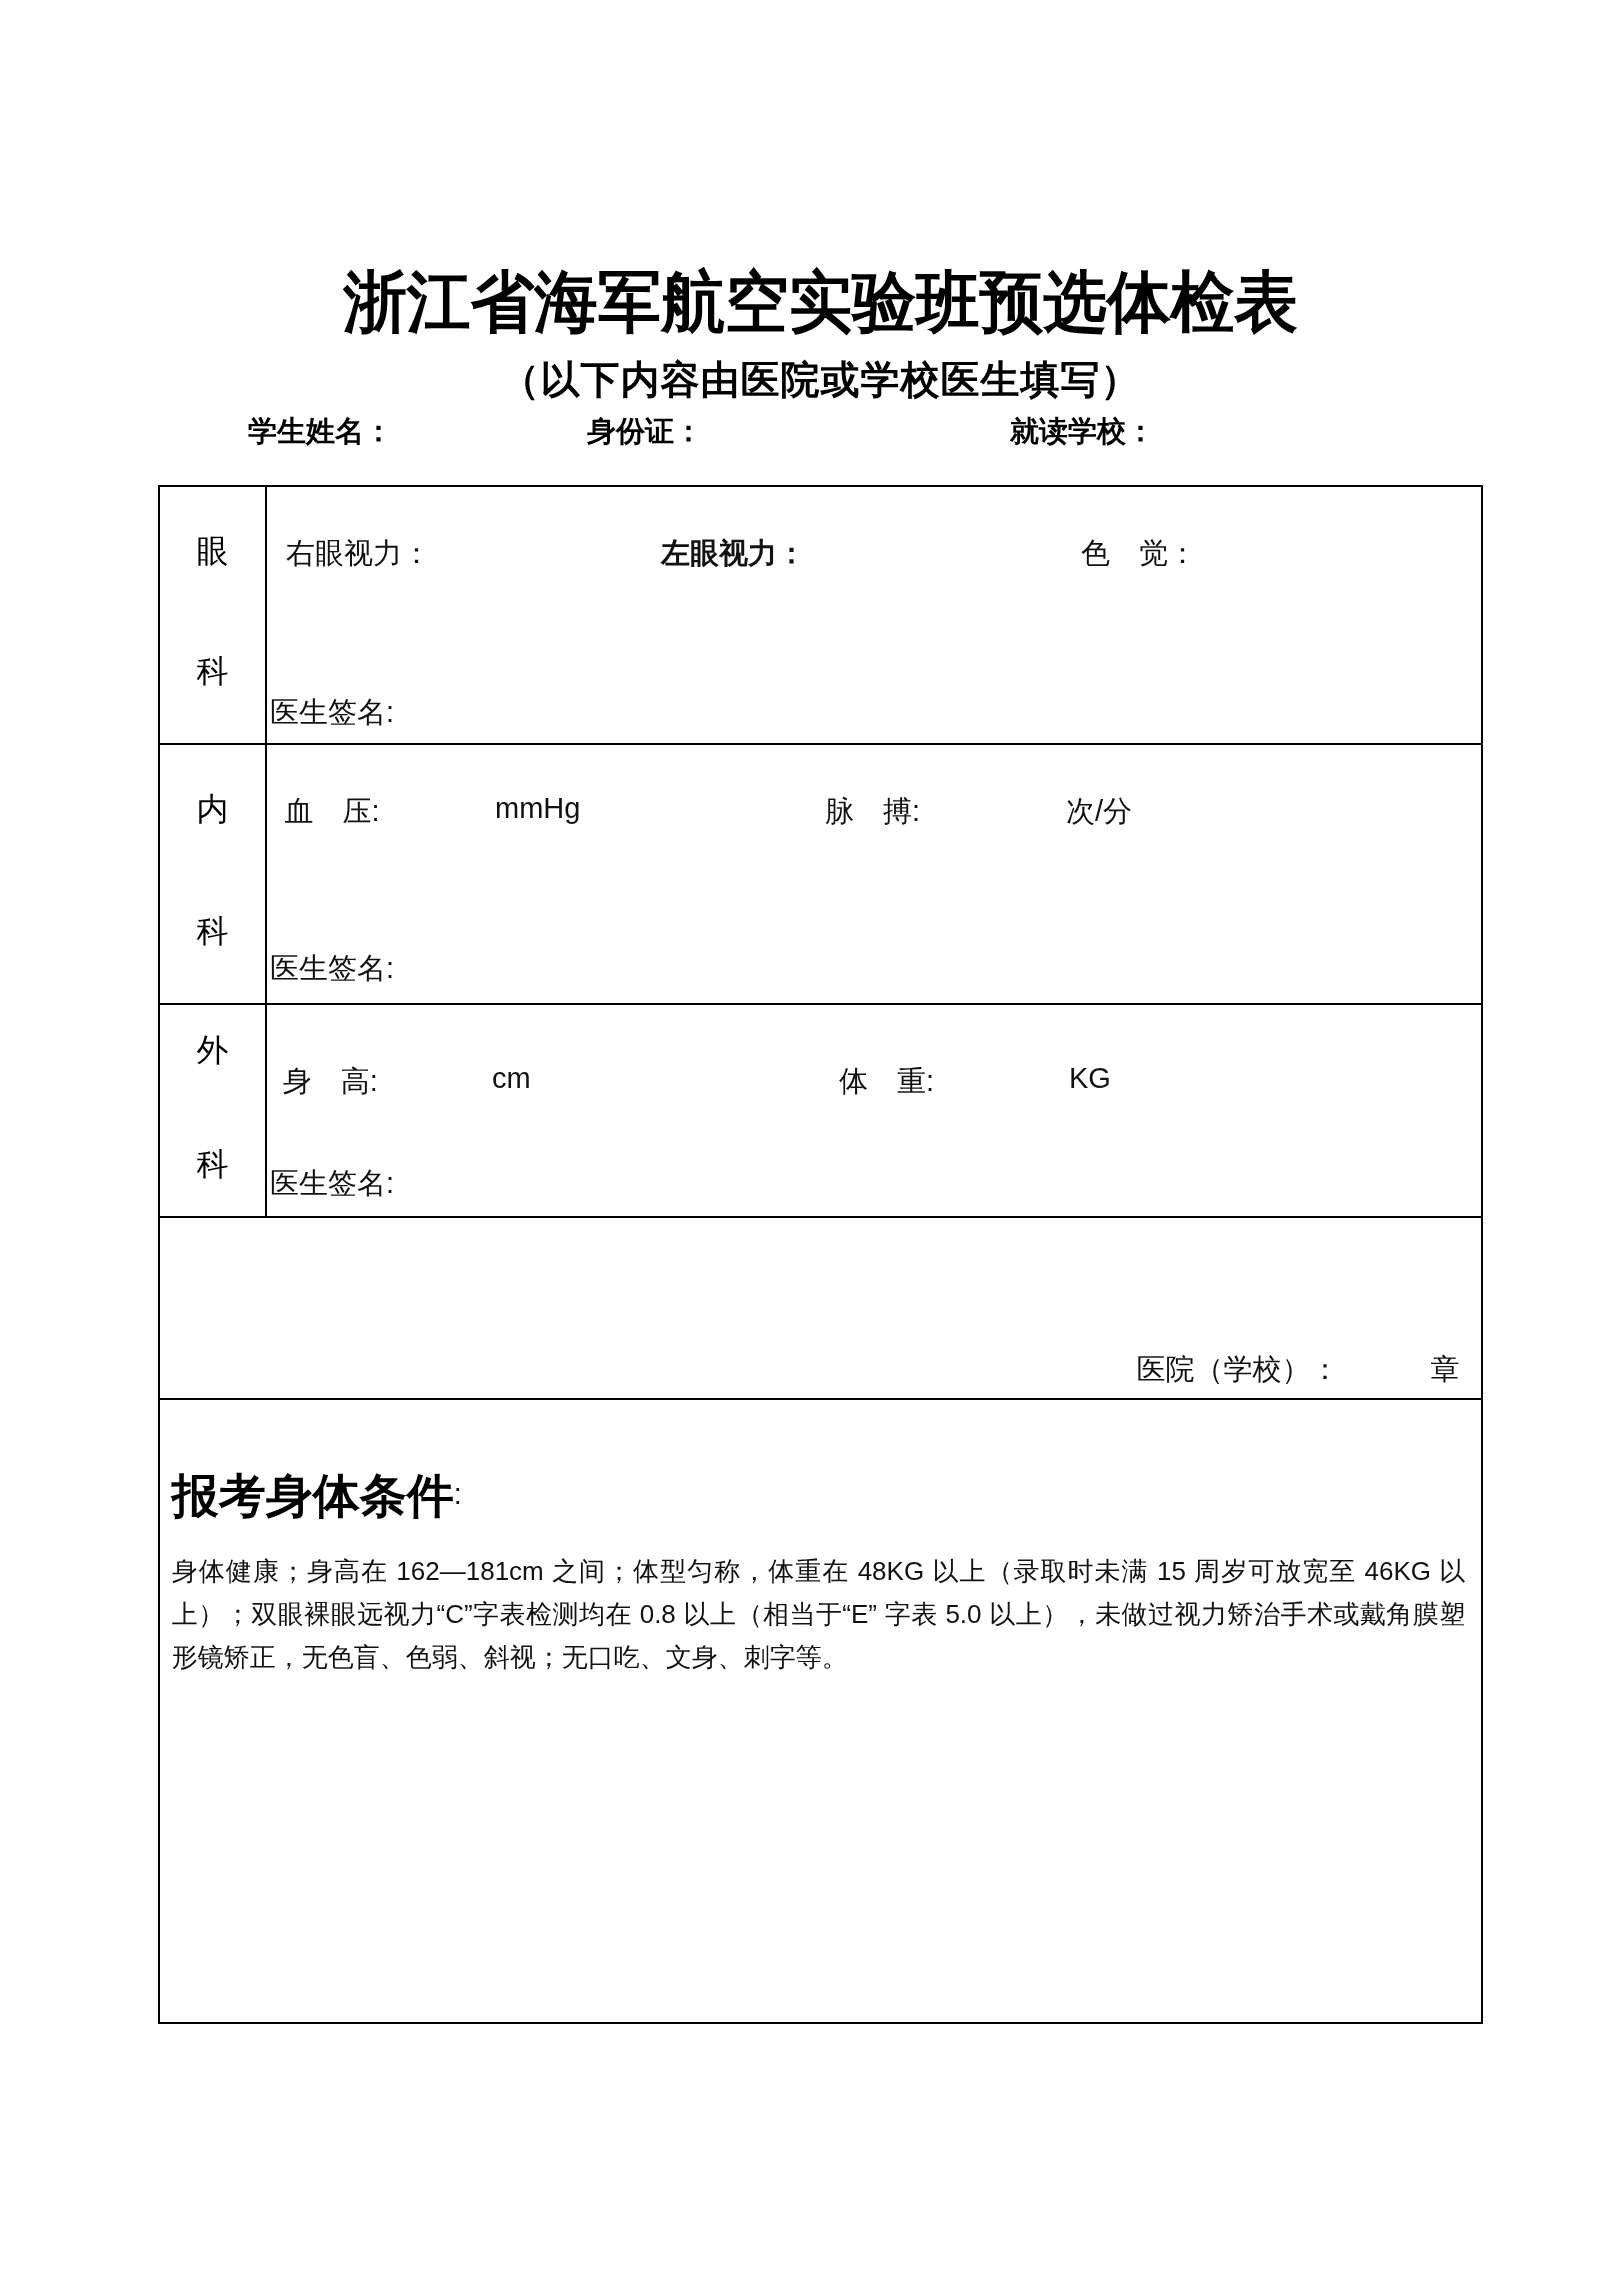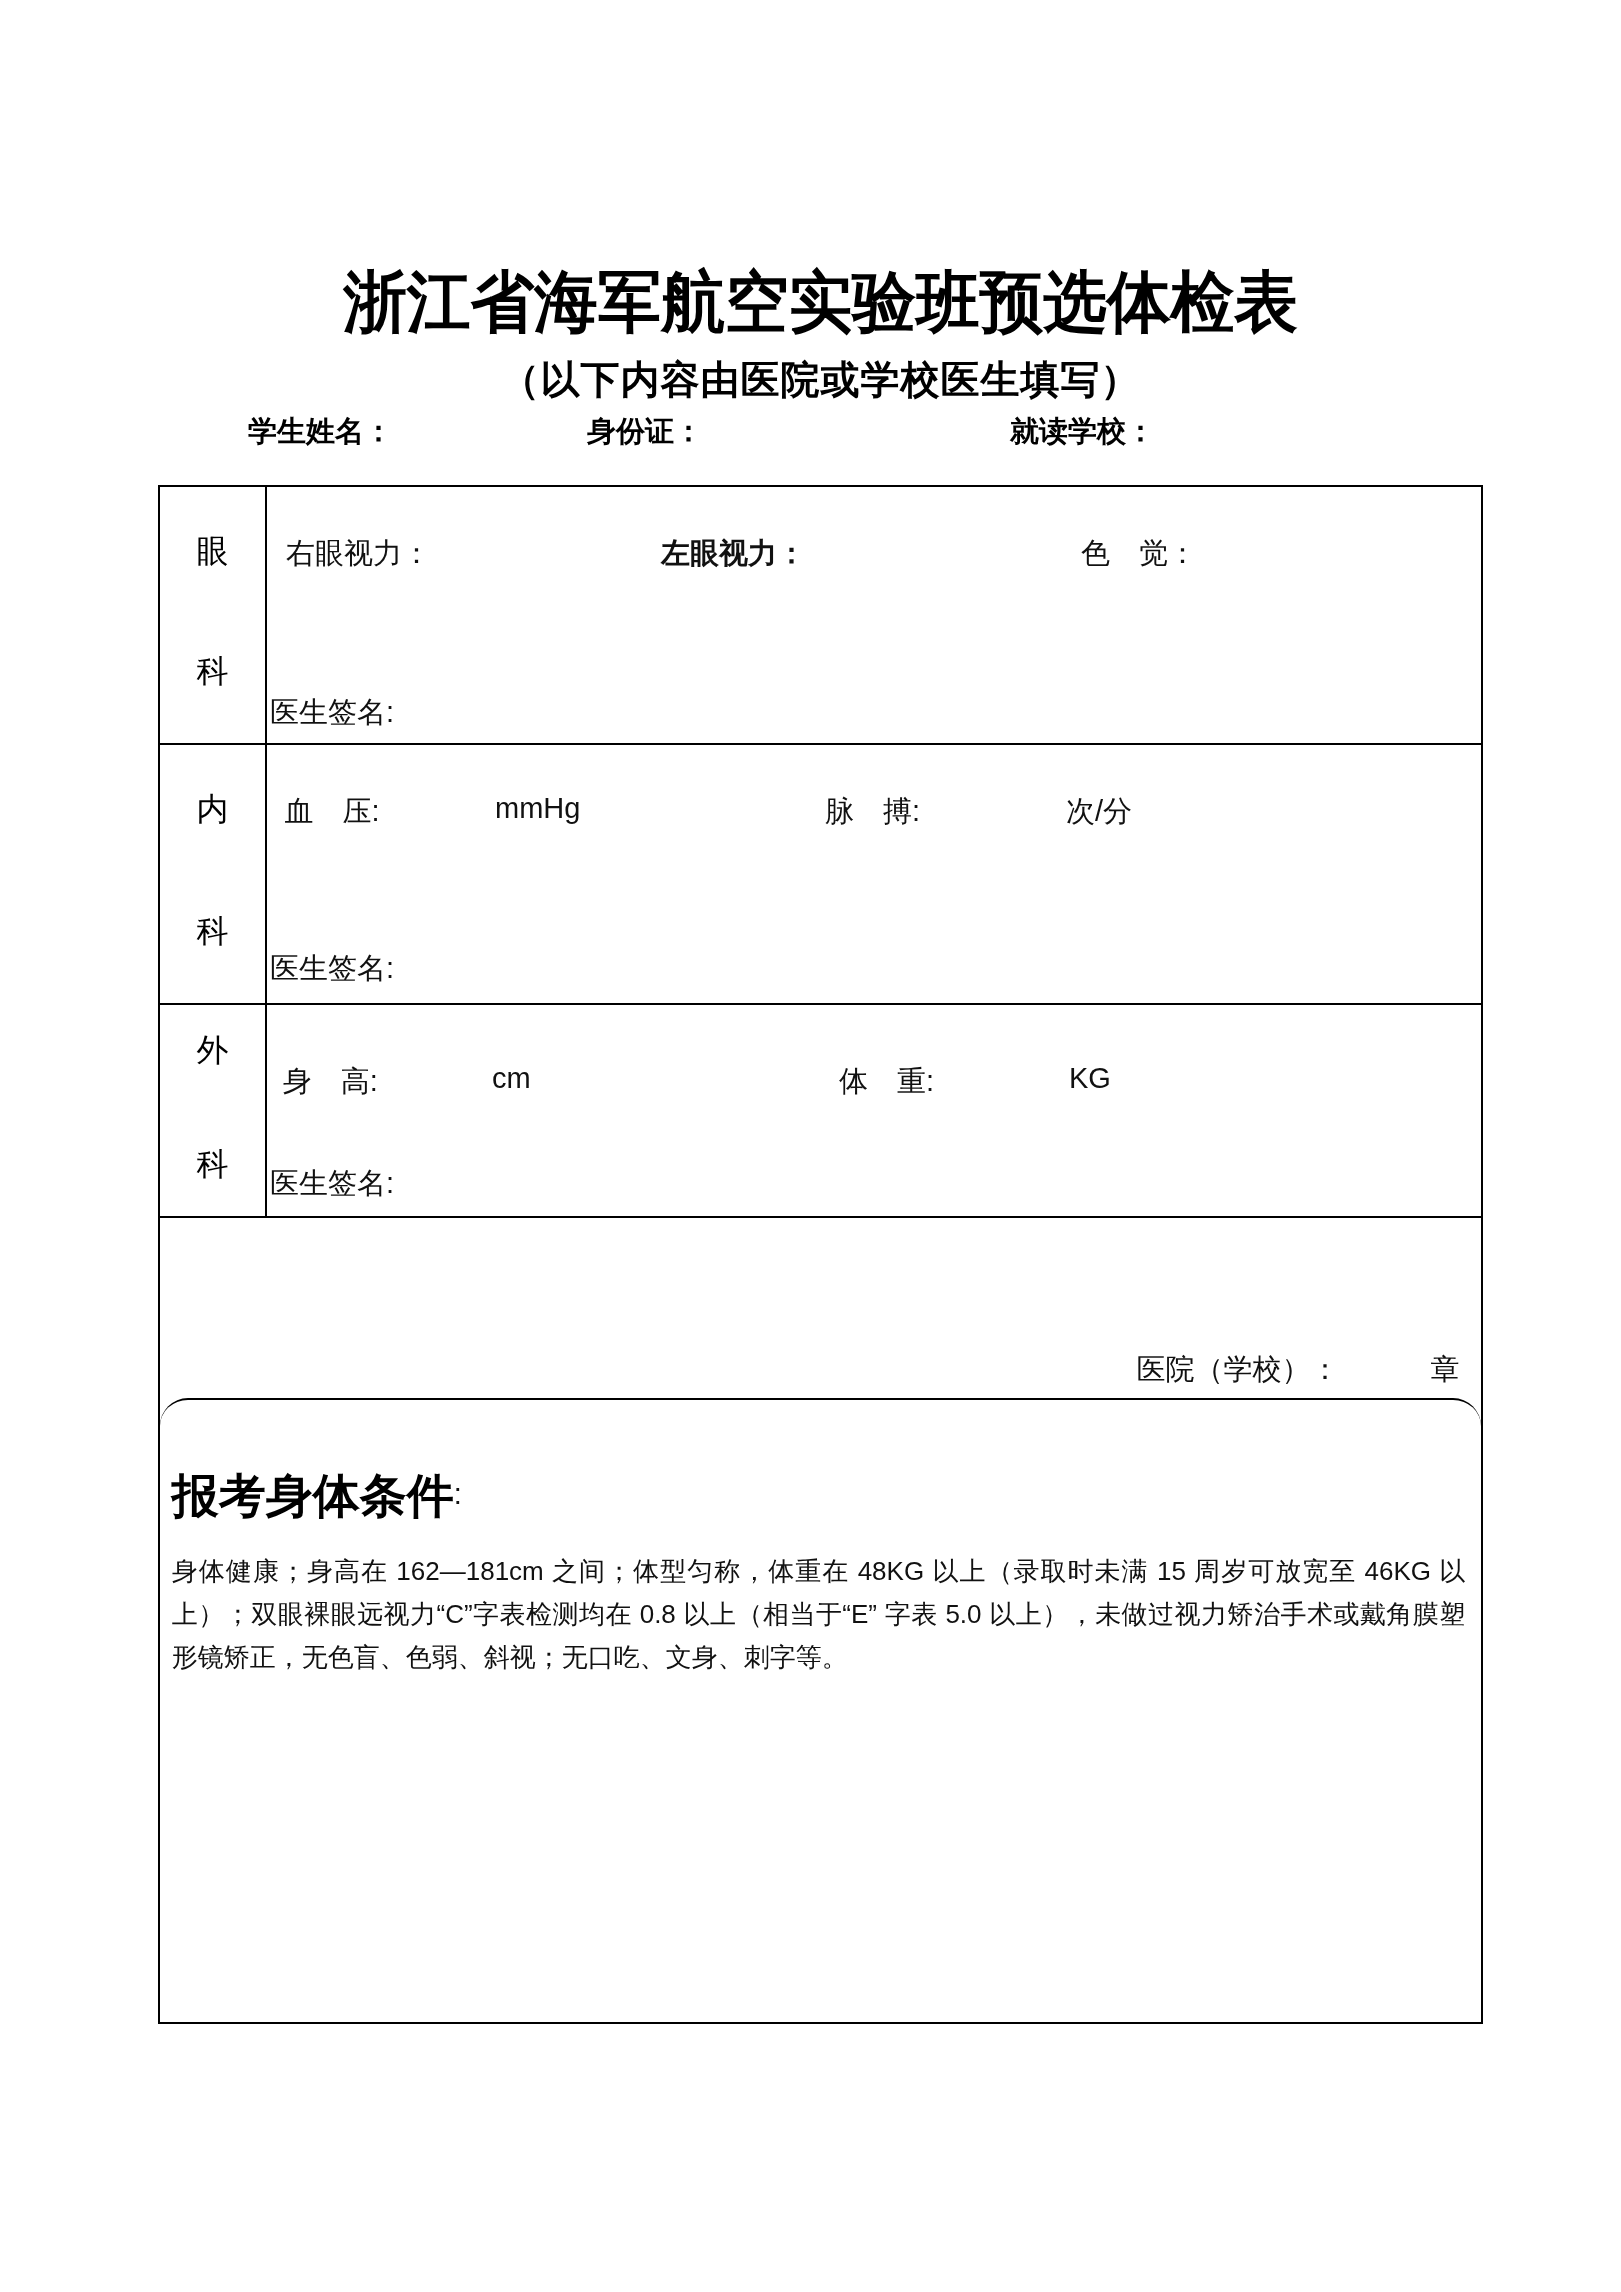--- a/index.html
+++ b/index.html
@@ -49,21 +49,21 @@
     display:flex; flex-direction:column;
     font-size:29px; color:#111;
   }
   .row { position:relative; display:flex; }
   .row + .row { border-top:2px solid #000; }
   .row-history      { height:210px; }
   .row-eye          { height:256px; }
   .row-internal     { height:260px; }
   .row-surgery      { height:213px; }
   .row-seal         { height:182px;gap:9px; }
-  .row-requirements { flex:1;border-radius:28px; }
+  .row-requirements { flex:1; }
 
   .history-label { padding:57px 0 0 11.8px; white-space:nowrap; }
 
   .dept-cell {
     width:107px; flex:0 0 107px;
     border-right:2px solid #000;
     display:flex; flex-direction:column;
     align-items:center; justify-content:space-between;
     font-size:32px; color:#000;
   }

